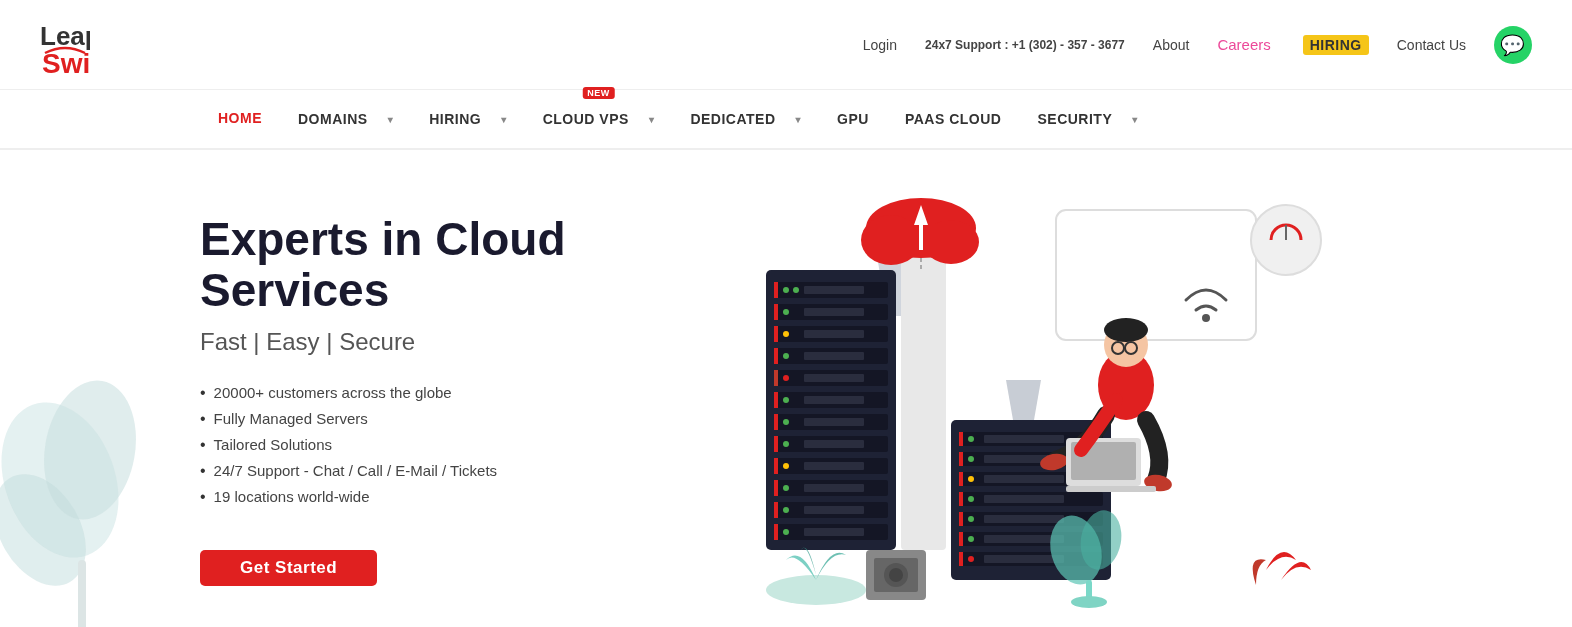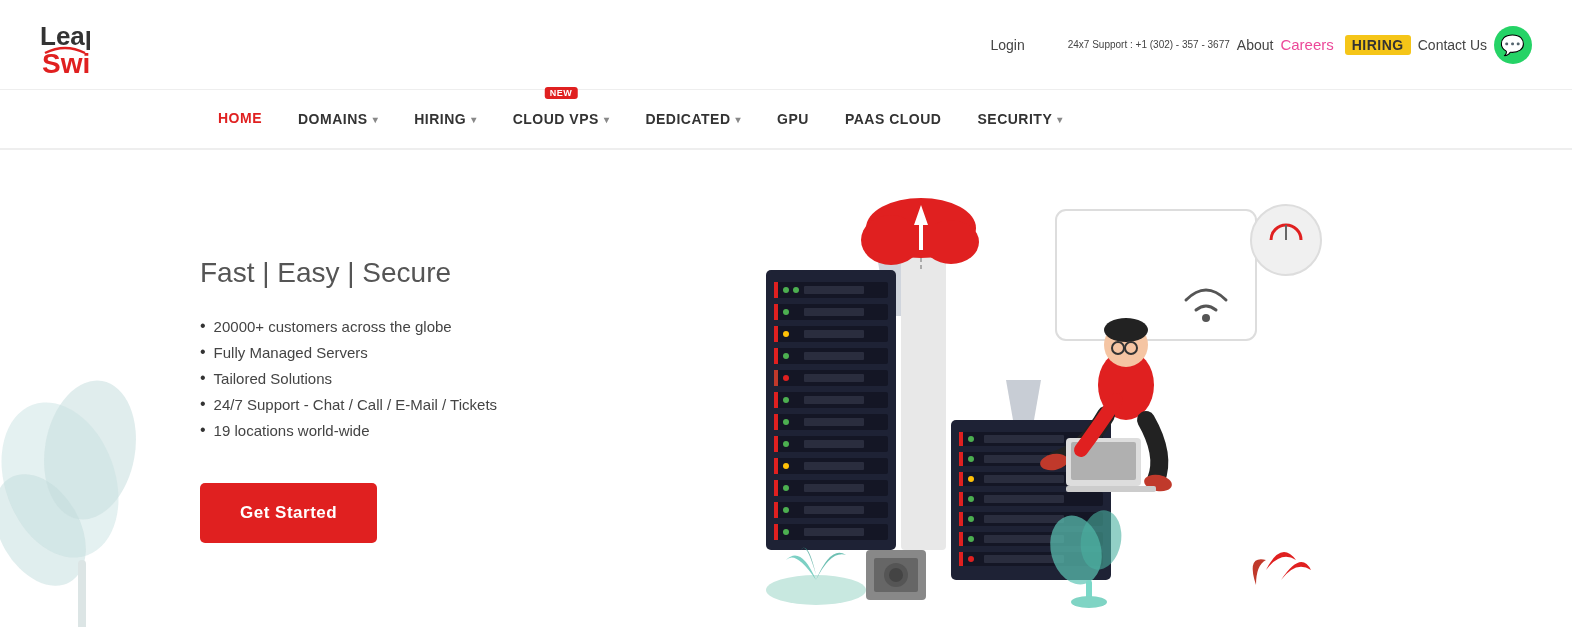--- a/index.html
+++ b/index.html
@@ -16,33 +16,32 @@
       justify-content: space-between;
     }
     .logo {
       display: flex;
       align-items: center;
       gap: 0;
     }
     .top-nav {
       display: flex;
       align-items: center;
-      gap: 7px;
+      gap: 28px;
     }
     .top-nav a {
       text-decoration: none;
       color: #444;
       font-size: 14px;
       font-weight: 500;
     }
     .top-nav .support {
       color: #444;
-      font-size: 10px;
-      font-weight: 400;
-      margin-left: 36px;
+      font-size: 12px;
+      font-weight: 700;
     }
     .hiring-badge {
       background: #f5c518;
       color: #333;
       font-size: 14px;
       font-weight: 800;
       padding: 2px 7px;
       border-radius: 3px;
       margin-left: 4px;
       letter-spacing: 0.5px;
@@ -67,21 +66,21 @@
       padding: 0 200px;
       height: 60px;
       display: flex;
       align-items: center;
       gap: 0;
       position: relative;
     }
     .nav-item {
       display: flex;
       align-items: center;
-      gap: 5px;
+      gap: 20px;
       padding: 0 18px;
       height: 76px;
       cursor: pointer;
       font-size: 14px;
       font-weight: 600;
       color: #333;
       text-decoration: none;
       letter-spacing: 0.5px;
       position: relative;
     }
@@ -122,21 +121,21 @@
       z-index: 2;
     }
     .hero-title {
       font-size: 46px;
       font-weight: 800;
       color: #1a1a2e;
       line-height: 1.1;
       margin-bottom: 12px;
     }
     .hero-subtitle {
-      font-size: 28px;
+      font-size: 24px;
       color: #555;
       margin-bottom: 28px;
       font-weight: 400;
     }
     .hero-list {
       list-style: none;
       margin-bottom: 44px;
     }
     .hero-list li {
       font-size: 15px;
@@ -148,21 +147,21 @@
     }
     .hero-list li::before {
       content: "•";
       color: #333;
       font-size: 16px;
     }
     .get-started-btn {
       background: #e02020;
       color: #fff;
       border: none;
-      padding: 20px 40px;
+      padding: 8px 40px;
       font-size: 17px;
       font-weight: 700;
       border-radius: 5px;
       cursor: pointer;
       letter-spacing: 0.5px;
     }
 
     
     .hero-illustration {
       flex: 1;
@@ -239,20 +238,21 @@
 
       <ellipse cx="60" cy="250" rx="55" ry="80" fill="#b8d8d8" opacity="0.7" transform="rotate(-20 60 250)"></ellipse>
       <ellipse cx="90" cy="220" rx="45" ry="70" fill="#a0c8c8" opacity="0.6" transform="rotate(10 90 220)"></ellipse>
       <ellipse cx="40" cy="300" rx="40" ry="60" fill="#90c0c0" opacity="0.5" transform="rotate(-30 40 300)"></ellipse>
       <rect x="78" y="330" width="8" height="80" rx="4" fill="#c0d0d0"></rect>
       <ellipse cx="82" cy="415" rx="30" ry="10" fill="#d0e0e0"></ellipse>
     </svg>
   </div>
 
   <div class="hero-content">
+    <h1 class="hero-title">Experts in Cloud Services</h1>
     <p class="hero-subtitle">Fast | Easy | Secure</p>
     <ul class="hero-list">
       <li>20000+ customers across the globe</li>
       <li>Fully Managed Servers</li>
       <li>Tailored Solutions</li>
       <li>24/7 Support - Chat / Call / E-Mail / Tickets</li>
       <li>19 locations world-wide</li>
     </ul>
     <button class="get-started-btn">Get Started</button>
   </div>

